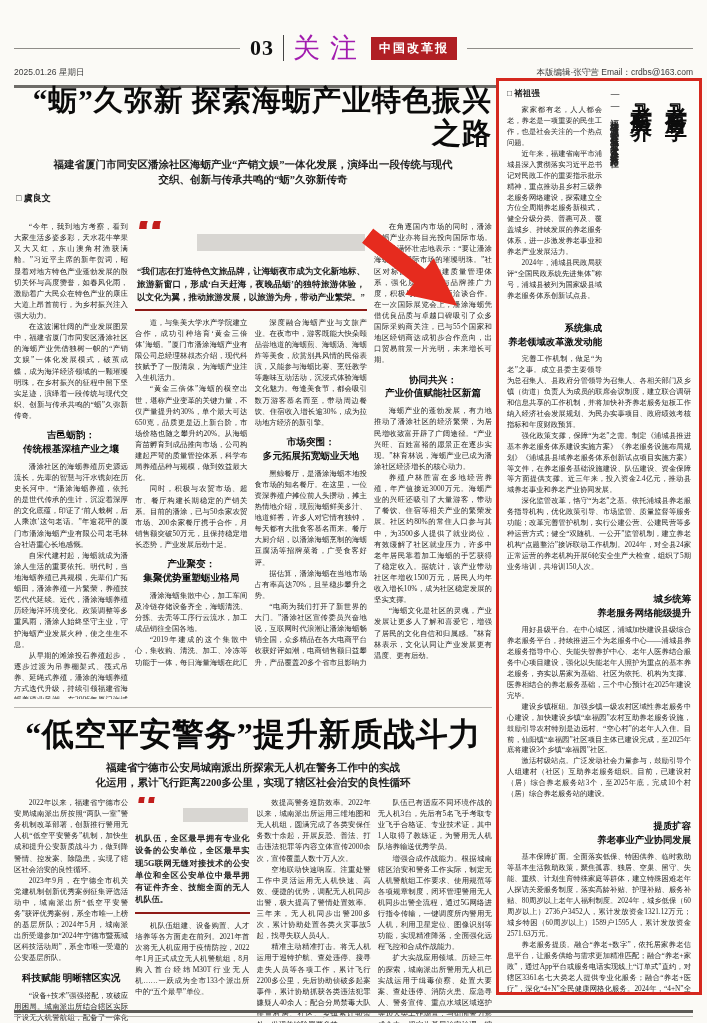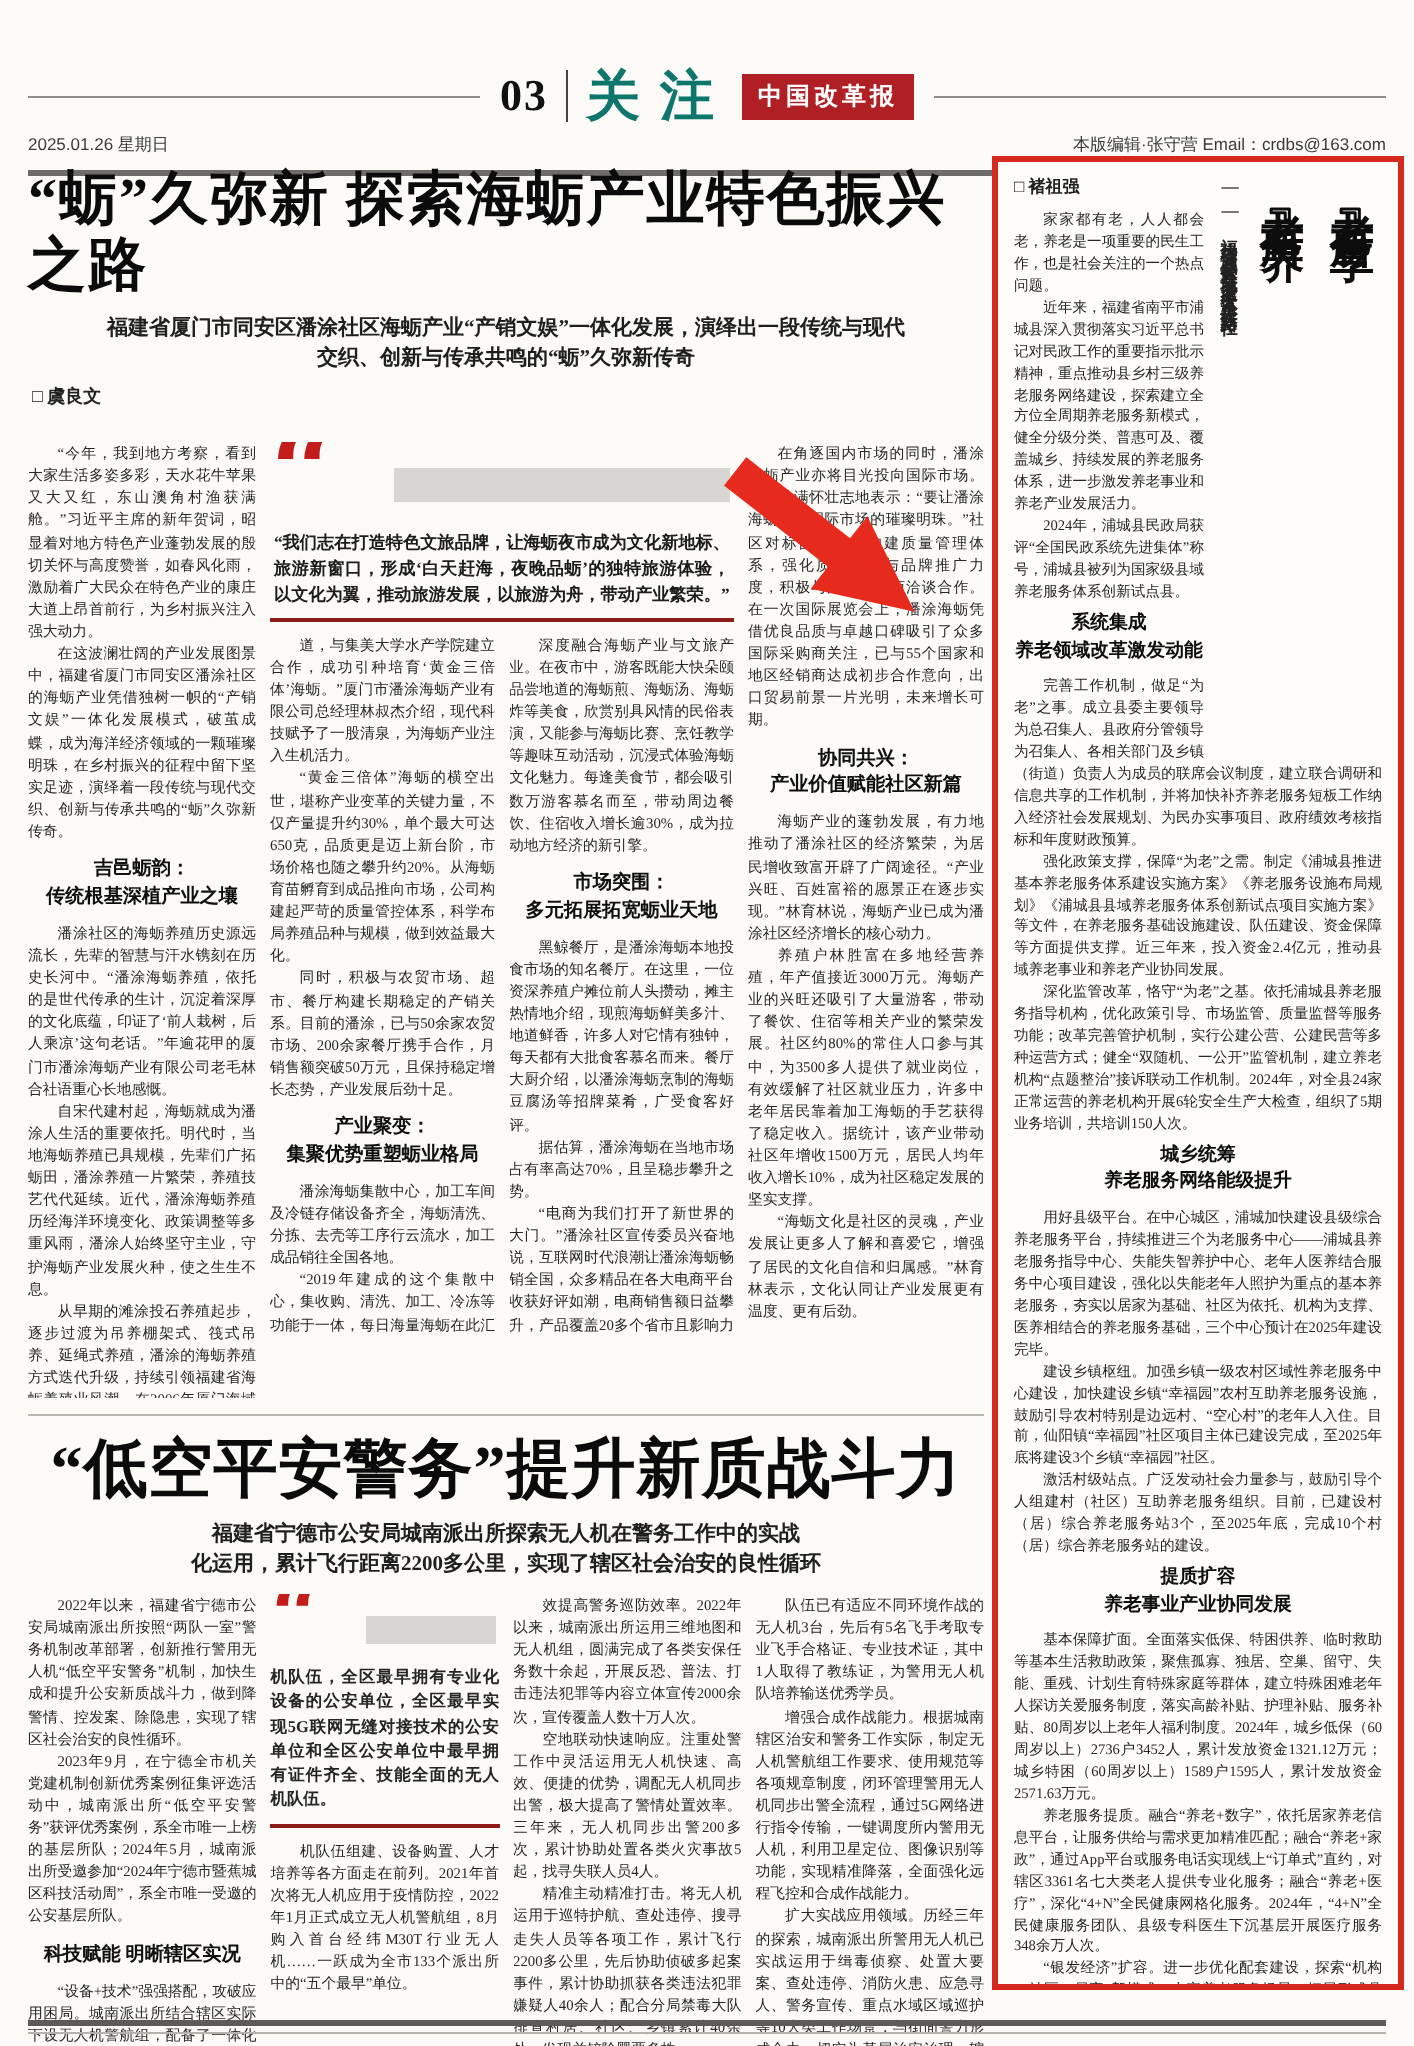--- a/index.html
+++ b/index.html
@@ -13,27 +13,27 @@
     position:relative; width:707px; height:1023px;
     background:#fbfaf6; overflow:hidden;
   }
   
   .hdr { position:absolute; top:30px; left:14px; width:679px; }
   .hdr-row1 { display:flex; align-items:center; height:36px; }
   .hline { flex:1; height:1px; background:#8f8d89; }
   .hdr-center { display:flex; align-items:center; padding:0 10px; }
   .pageno { font-size:22px; font-weight:900; color:#111; letter-spacing:1px; }
   .vsep { width:1px; height:26px; background:#444; margin:0 9px; }
-  .secname { font-size:27px; font-weight:700; color:#0f766e; letter-spacing:10px; font-family:"Liberation Serif",serif; }
+  .secname { font-size:27px; font-weight:400; color:#a21caf; letter-spacing:10px; font-family:"Liberation Serif",serif; }
   .masthead { background:#b01f24; color:#fff; font-size:12px; font-weight:900; padding:3px 8px; letter-spacing:2px; margin-left:4px; }
   .hdr-row2 { display:flex; justify-content:space-between; font-size:8.5px; color:#3a3a3a; margin-top:1px; font-family:"Liberation Sans",sans-serif; }
   .hrule { margin-top:6px; height:3px; background:#6e6c68; }
   
   .left-region { position:absolute; left:14px; top:84px; width:478px; }
-  .headline1 { font-size:29px; font-weight:900; text-align:left; color:#0b0b0b; letter-spacing:1px; line-height:1.15; }
+  .headline1 { font-size:29px; font-weight:900; text-align:right; color:#0b0b0b; letter-spacing:1px; line-height:1.15; }
   .subhead { text-align:center; font-size:10.5px; font-weight:bold; line-height:1.45; color:#1f1f1f; margin-top:6px; }
   .byline { font-size:9px; font-weight:bold; color:#222; margin:5px 0 16px 2px; }
   .art-body { display:flex; gap:7px; overflow:hidden; }
   .a1-body { height:478px; }
   .a2-body { height:288px; }
   .ncol { overflow:hidden; }
   .a1c1 { flex:0 0 114px; } .a1mid { flex:0 0 232px; } .a1c4 { flex:1; }
   .a2col { flex:1 1 0; }
   .twocol { display:flex; gap:7px; height:352px; overflow:hidden; }
   .twocol .ncol { flex:1 1 0; }
@@ -53,21 +53,21 @@
   .art-divider { height:1px; background:#b9b6b1; margin:8px 0 7px; }
   .headline2 { font-size:32px; font-weight:900; text-align:center; color:#0b0b0b; line-height:1.2; letter-spacing:0.5px; }
   
   .red-box { position:absolute; left:496px; top:78px; width:206px; height:917px;
     border:3px solid #d5281e; background:#fdfcf9; padding:7px 8px; overflow:hidden; }
   .rb-byline { font-size:8.5px; font-weight:bold; margin-bottom:5px; color:#222; }
   .vblock { float:right; display:flex; flex-direction:row; gap:5px; height:280px; margin:0 0 6px 7px; }
   .vsub { writing-mode:vertical-rl; text-orientation:upright; font-size:8.6px; font-weight:bold; letter-spacing:2px; color:#222; }
   .vbig { writing-mode:vertical-rl; text-orientation:upright; font-size:22px; font-weight:900; letter-spacing:3px; color:#0d0d0d; font-family:"Liberation Serif",serif; }
   .rb-body .para { font-size:7.3px; }
-  .rb-body .sh { font-size:9.4px; margin:4px 0 5px; }
+  .rb-body .sh { font-size:9.4px; margin:20px 0 5px;text-align:right; }
   
   .arrow { position:absolute; left:366px; top:216px; transform:rotate(38deg); transform-origin:10px 25px; z-index:5; }
   .bottom-rule { position:absolute; left:14px; width:679px; top:1010px; height:3px; background:#5d5b57; }
   .bottom-rule2 { position:absolute; left:14px; width:679px; top:1016px; height:1px; background:#b5b2ad; }
 </style>
 </head>
 <body>
 
 <div class="page">
 

